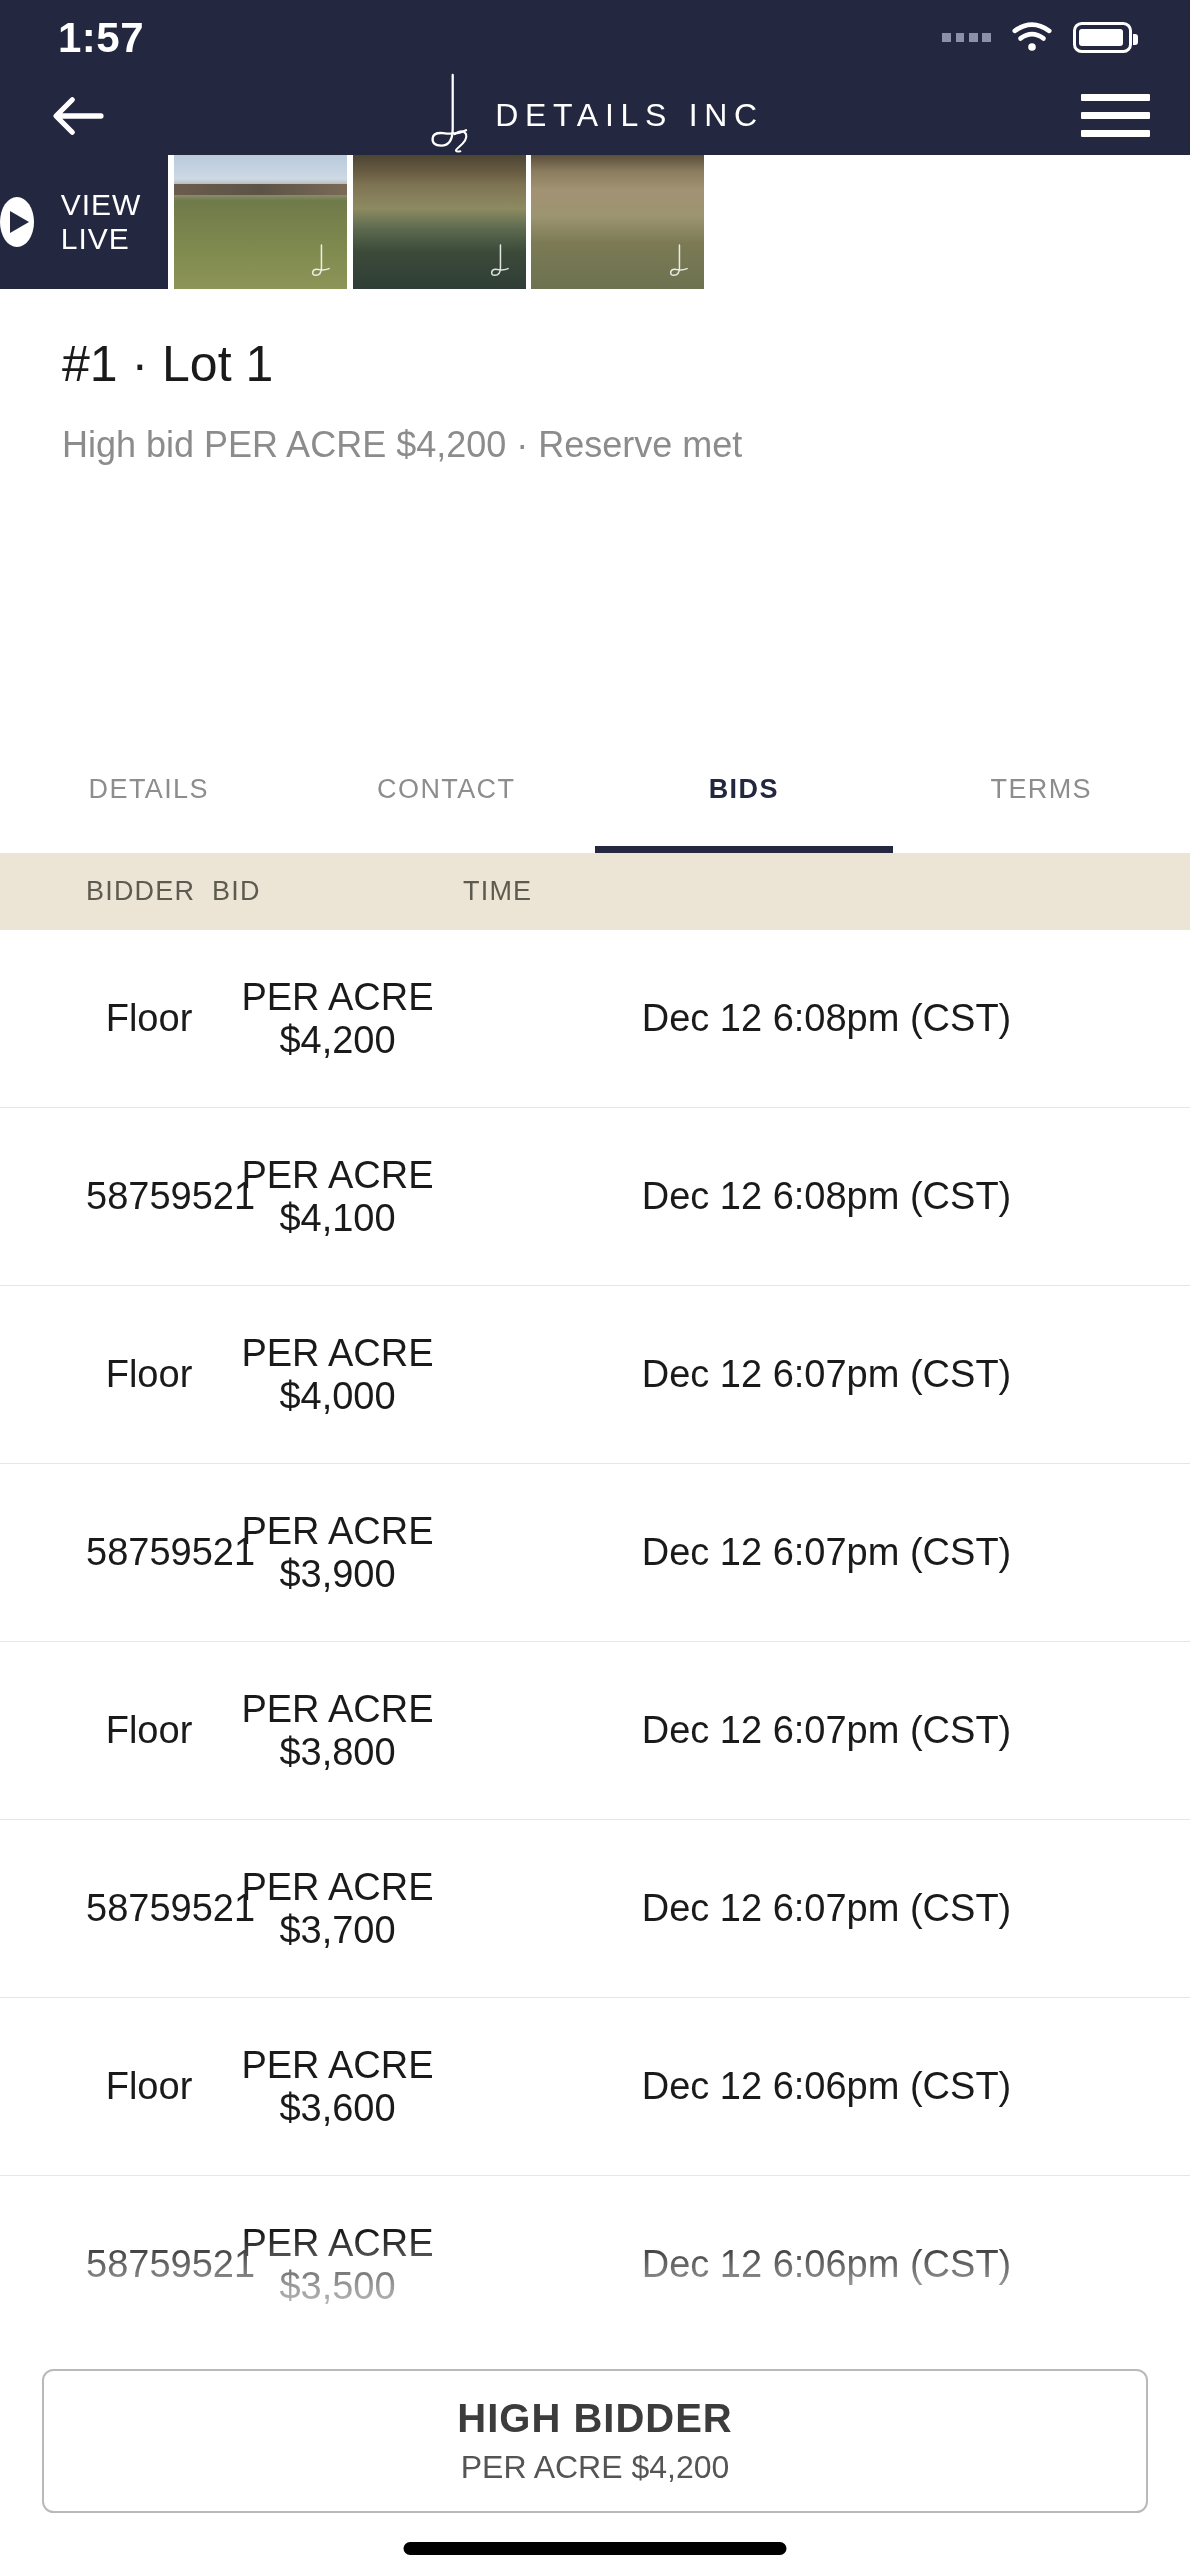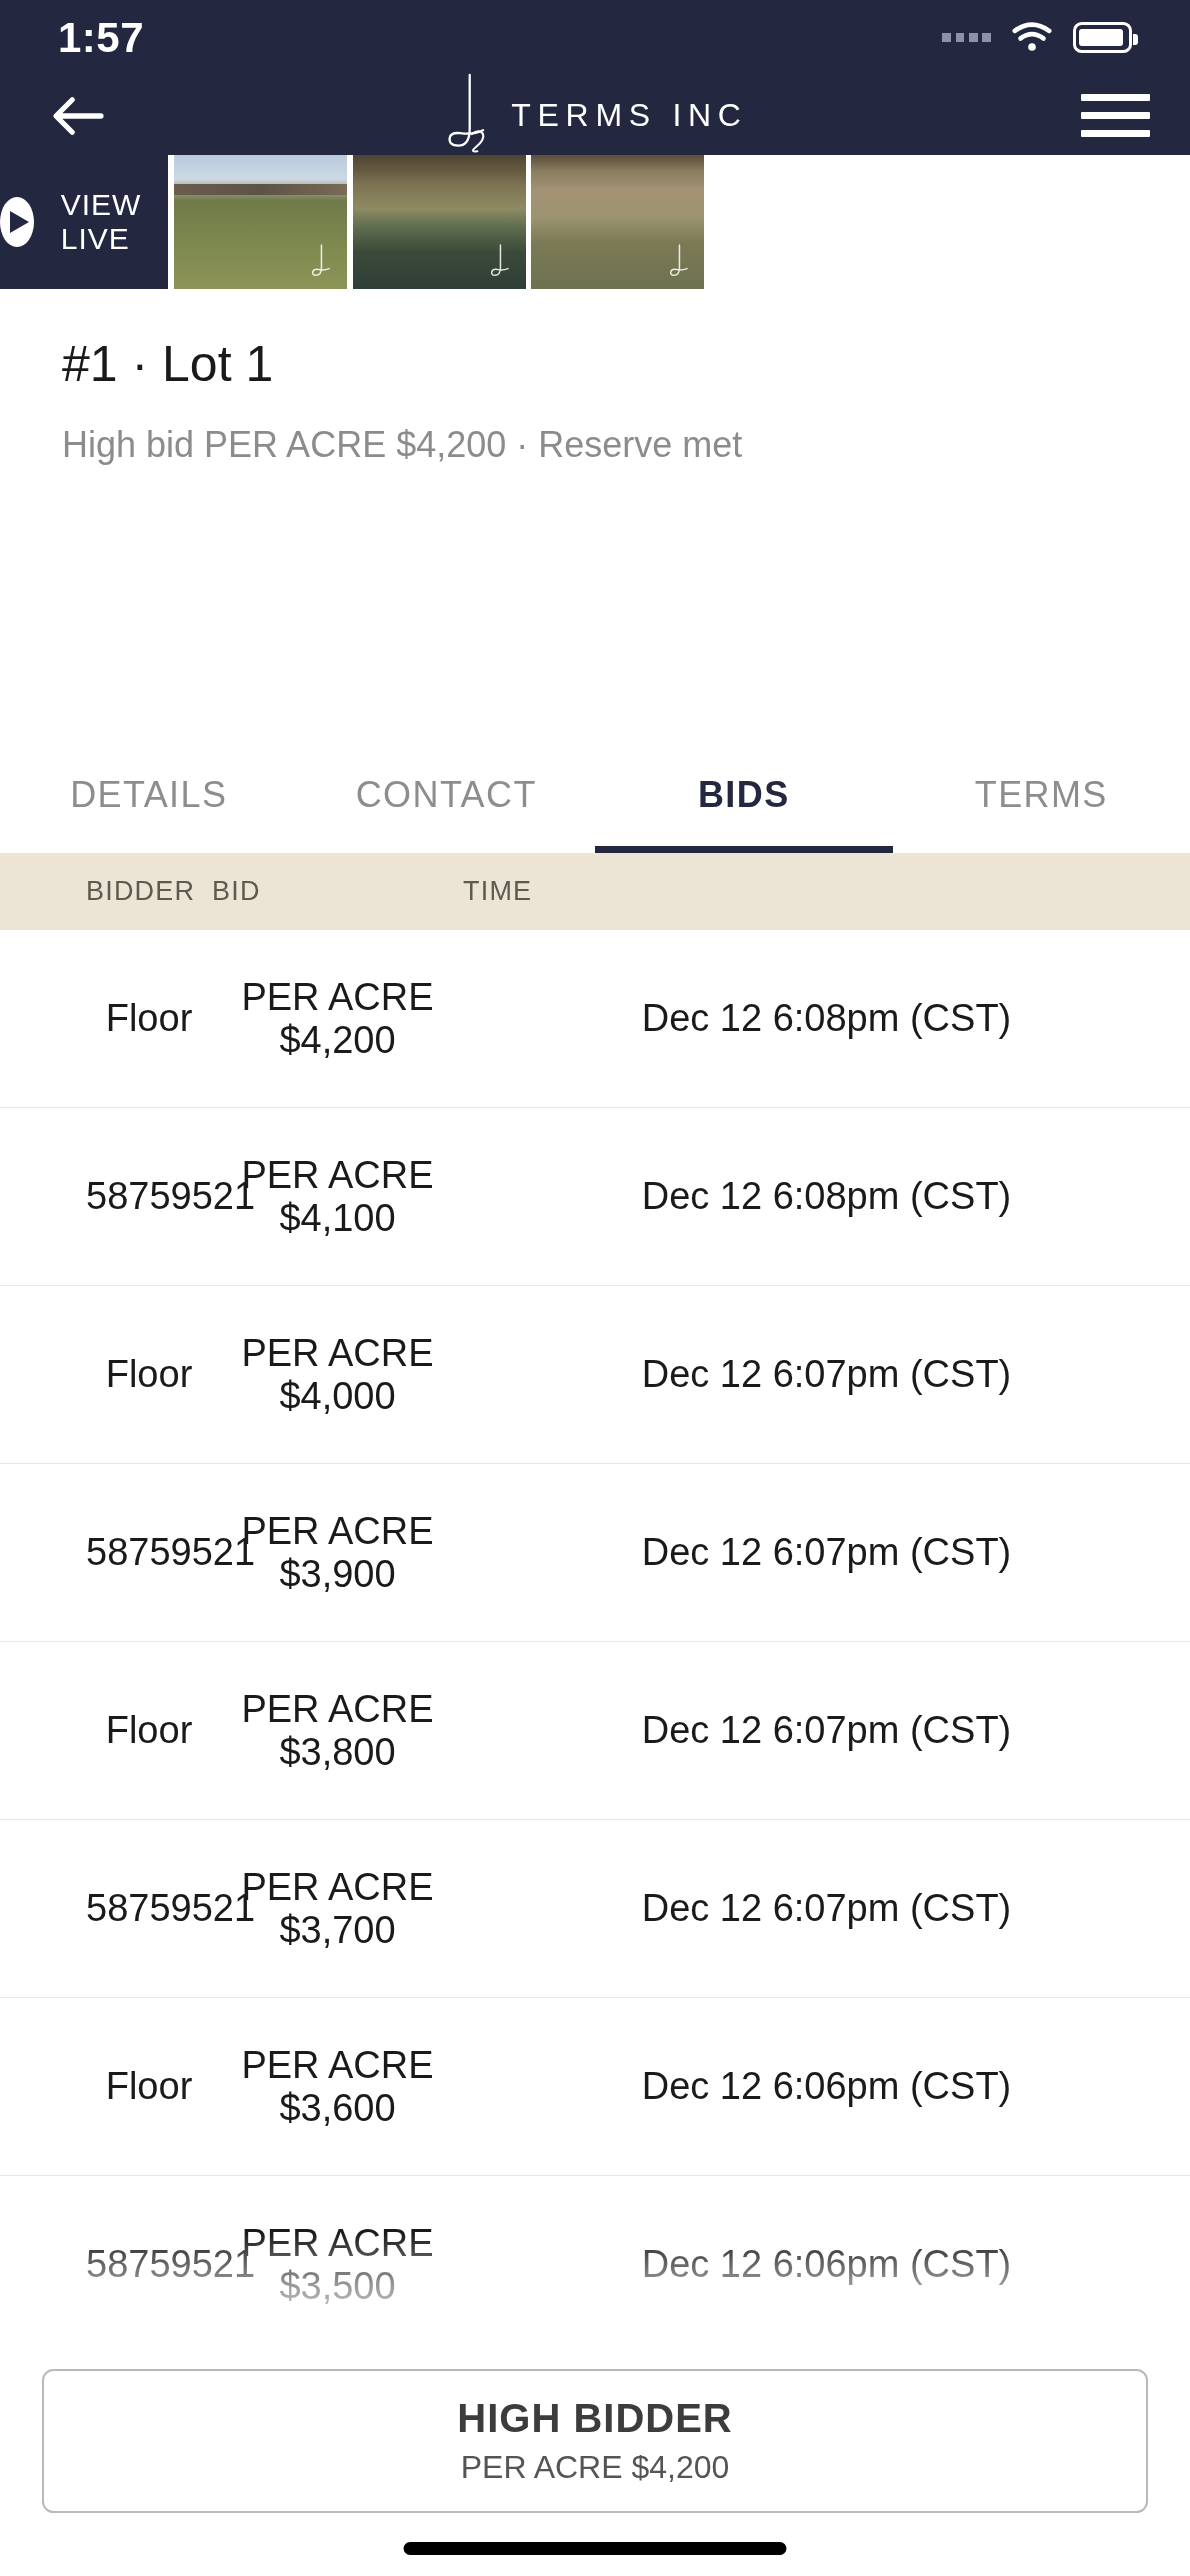--- a/index.html
+++ b/index.html
@@ -86,21 +86,21 @@
   .lot-head { position:absolute; top:289px; left:0; width:1190px; padding:46px 62px 0; }
   .lot-title { font-size:50px; color:#1a1a1a; font-weight:400; letter-spacing:0px; }
   .lot-sub { font-size:36px; color:#8c8c8c; margin-top:31px; font-weight:400; }
 
   
   .tabs {
     position:absolute; top:738px; left:0; width:1190px; height:115px;
     display:flex; align-items:flex-start;
   }
   .tab {
-    flex:1 1 0; text-align:center; font-size:36px; letter-spacing:1.4px;
+    flex:1 1 0; text-align:center; font-size:27px; letter-spacing:1.4px;
     color:#8d8d8d; padding-top:36px; height:115px; cursor:pointer; position:relative;
   }
   .tab.active { color:#232740; font-weight:700; }
   .tab.active::after{
     content:""; position:absolute; left:0; right:0; bottom:0; height:6.7px; background:#232740;
   }
 
   
   .thead {
     position:absolute; top:853px; left:0; width:1190px; height:77px;
@@ -178,21 +178,21 @@
         <path d="M52 23 H6 M22 6 L5 23 L22 40" stroke="#fff" stroke-width="5.5" fill="none" stroke-linecap="round" stroke-linejoin="round"></path>
       </svg>
     </div>
     <div class="brand">
       <span class="brand-mark">
         <svg width="61" height="86" viewBox="0 0 64 90">
           <path d="M34 2 L34 58 Q34 76 22 76 Q12 76 13 68 Q14 62 24 63 Q38 65 48 60" stroke="#fff" stroke-width="2.4" fill="none" stroke-linecap="round"></path>
           <path d="M36 64 Q44 58 48 64 Q50 70 40 78 Q34 83 42 82" stroke="#fff" stroke-width="2.2" fill="none" stroke-linecap="round"></path>
         </svg>
       </span>
-      <span class="brand-text">TERMS INC</span>
+      <span class="brand-text">DETAILS INC</span>
     </div>
     <div class="menu-btn">
       <span></span>
         <span></span>
         <span></span>
     </div>
   </div>
 
   <div class="media">
     <div class="media-tile tile-live">

